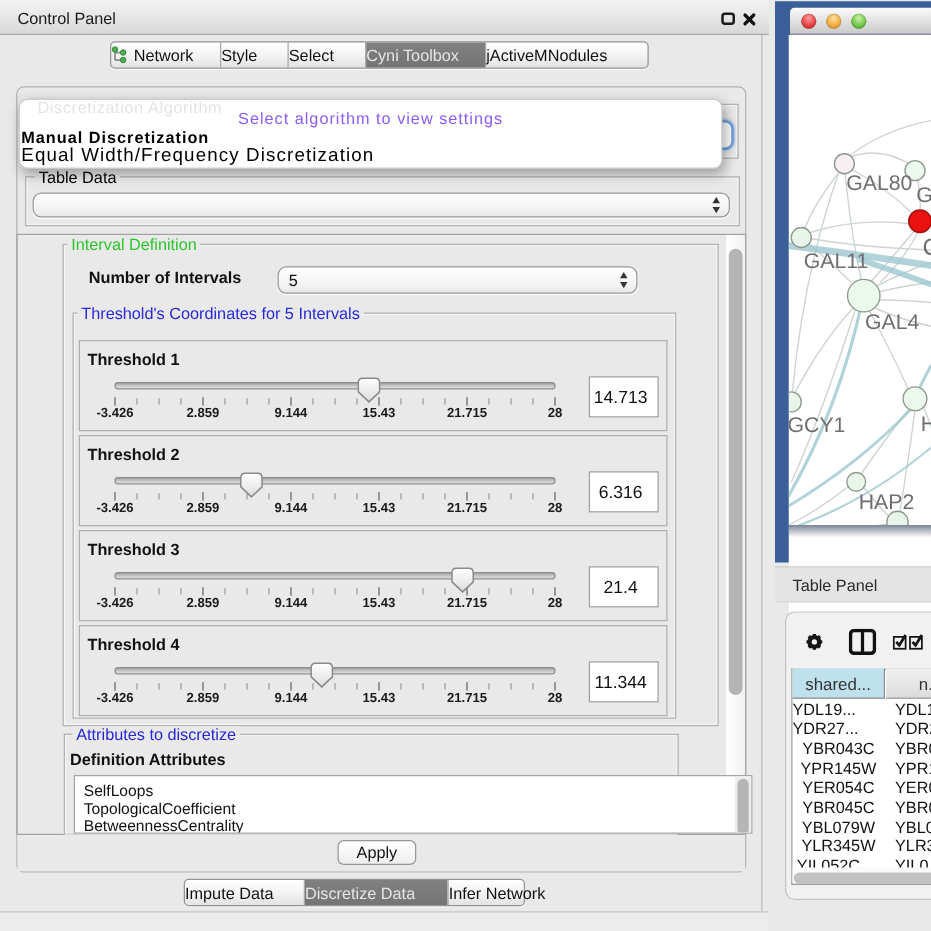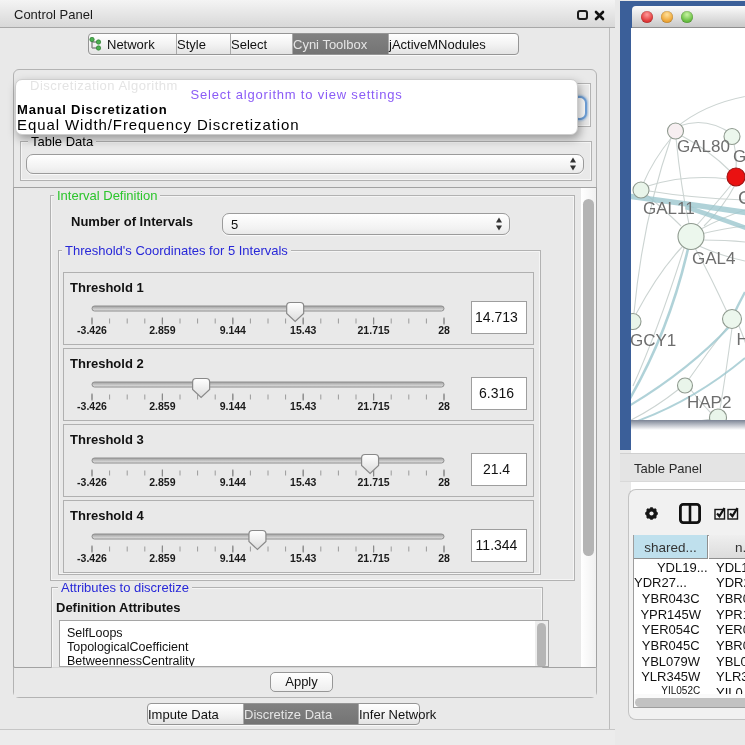--- a/index.html
+++ b/index.html
@@ -175,21 +175,21 @@
       <text x="239.2" y="60.5" font-size="10.5" font-weight="bold" fill="#1a1a1a" text-anchor="middle" font-family="Liberation Sans">15.43</text>
       <text x="309.6" y="60.5" font-size="10.5" font-weight="bold" fill="#1a1a1a" text-anchor="middle" font-family="Liberation Sans">21.715</text>
       <text x="380" y="60.5" font-size="10.5" font-weight="bold" fill="#1a1a1a" text-anchor="middle" font-family="Liberation Sans">28</text>
 <path d="M184.94 33.5 v-0.5 q0 -3.5 3.5 -3.5 h10 q3.5 0 3.5 3.5 v7.5 l-8.5 8 l-8.5 -8 z" fill="url(#th500.0)" stroke="#898989" stroke-width="1.2" transform="translate(0,0)"></path>
 </svg>
 <div class="vfield">11.344</div>
 </div>
 <div class="gbox" style="left:51px;top:587px;width:492px;height:81px;border-bottom:none"></div>
 <div class="grouplbl" style="left:58px;top:581px;color:#2828d8">Attributes to discretize</div>
 <div class="abs" style="left:56px;top:600px;font-size:13px;font-weight:bold;color:#111">Definition Attributes</div>
-<div class="abs" style="left:59px;top:620px;width:490px;height:47px;border:1px solid #a5a5a5;background:#fff;overflow:hidden">
+<div class="abs" style="left:59px;top:620px;width:543px;height:47px;border:1px solid #a5a5a5;background:#fff;overflow:hidden">
  <div style="font-size:12.5px;color:#111;padding:5px 0 0 7px;line-height:14px">SelfLoops<br>TopologicalCoefficient<br>BetweennessCentrality<br></div>
  <div style="position:absolute;right:0;top:0;width:13px;height:47px;background:#ededed"></div>
  <div style="position:absolute;right:2px;top:2px;width:9px;height:45px;background:#b5b5b5;border-radius:5px"></div>
 </div>
 <div class="abs" style="left:14px;top:668px;width:582px;height:29px;background:#e9e9e9"></div>
 <div class="abs" style="left:270px;top:672px;width:63px;height:20px;border:1px solid #979797;border-radius:5px;background:linear-gradient(#ffffff,#eeeeee);font-size:13px;color:#111;text-align:center;line-height:18px">Apply</div>
 
 <div class="seg" style="left:147px;top:703px;width:273px">
  <div class="s" style="width:96px">Impute Data</div>
  <div class="s on" style="width:115px">Discretize Data</div>
@@ -296,33 +296,33 @@
 <rect x="14" y="3.5" width="9.5" height="9.5" stroke-width="1.4"></rect>
 <path d="M16 7.5l2.4 2.6L23.5 2" stroke-width="2.2"></path>
     </g>
   </svg>
 
 <div class="abs" style="left:633px;top:535px;width:112px;height:172px;border:1px solid #9e9e9e;border-right:none;background:#fff;overflow:hidden"></div>
 <div class="abs" style="left:634px;top:535px;width:73.5px;height:24px;background:#bfe0ed;border-right:1px solid #8f8f8f;border-bottom:1px solid #8f8f8f"></div>
 <div class="abs" style="left:708.5px;top:535px;width:37px;height:24px;background:linear-gradient(#efefef,#dcdcdc);border-bottom:1px solid #8f8f8f"></div>
 <div class="abs" style="left:634px;top:540px;width:73px;font-size:13.5px;color:#333;text-align:center">shared...</div>
 <div class="abs" style="left:735px;top:540px;font-size:13.5px;color:#333">n...</div>
-<div class="abs" style="left:634px;top:559.5px;width:73.5px;font-size:13px;color:#111;text-align:right">YDL19...</div>
+<div class="abs" style="left:634px;top:559.5px;width:73.5px;font-size:13px;color:#111;text-align:left">YDL19...</div>
 <div class="abs" style="left:716px;top:559.5px;width:40px;font-size:13px;color:#111">YDL1</div>
 <div class="abs" style="left:634px;top:575.2px;width:73.5px;font-size:13px;color:#111;text-align:left">YDR27...</div>
 <div class="abs" style="left:716px;top:575.2px;width:40px;font-size:13px;color:#111">YDR2</div>
 <div class="abs" style="left:634px;top:590.9000000000001px;width:73.5px;font-size:13px;color:#111;text-align:center">YBR043C</div>
 <div class="abs" style="left:716px;top:590.9000000000001px;width:40px;font-size:13px;color:#111">YBR0</div>
 <div class="abs" style="left:634px;top:606.6000000000001px;width:73.5px;font-size:13px;color:#111;text-align:center">YPR145W</div>
 <div class="abs" style="left:716px;top:606.6000000000001px;width:40px;font-size:13px;color:#111">YPR1</div>
 <div class="abs" style="left:634px;top:622.3000000000002px;width:73.5px;font-size:13px;color:#111;text-align:center">YER054C</div>
 <div class="abs" style="left:716px;top:622.3000000000002px;width:40px;font-size:13px;color:#111">YER0</div>
 <div class="abs" style="left:634px;top:638.0000000000002px;width:73.5px;font-size:13px;color:#111;text-align:center">YBR045C</div>
 <div class="abs" style="left:716px;top:638.0000000000002px;width:40px;font-size:13px;color:#111">YBR0</div>
 <div class="abs" style="left:634px;top:653.7000000000003px;width:73.5px;font-size:13px;color:#111;text-align:center">YBL079W</div>
 <div class="abs" style="left:716px;top:653.7000000000003px;width:40px;font-size:13px;color:#111">YBL0</div>
 <div class="abs" style="left:634px;top:669.4000000000003px;width:73.5px;font-size:13px;color:#111;text-align:center">YLR345W</div>
 <div class="abs" style="left:716px;top:669.4000000000003px;width:40px;font-size:13px;color:#111">YLR3</div>
-<div class="abs" style="left:644px;top:685.1000000000004px;width:73.5px;font-size:10px;color:#111;text-align:center">YIL052C</div>
+<div class="abs" style="left:626px;top:685.1000000000004px;width:73.5px;font-size:13px;color:#111;text-align:center">YIL052C</div>
 <div class="abs" style="left:716px;top:685.1000000000004px;width:40px;font-size:13px;color:#111">YIL0</div>
 <div class="abs" style="left:634px;top:694px;width:111px;height:13px;background:#fafafa"></div>
 <div class="abs" style="left:635px;top:697.5px;width:110px;height:9px;background:#c2c2c2;border-radius:4.5px 0 0 4.5px"></div>
 <div class="abs" style="left:633px;top:707px;width:112px;height:1px;background:#9e9e9e"></div>
 
 </body></html>

